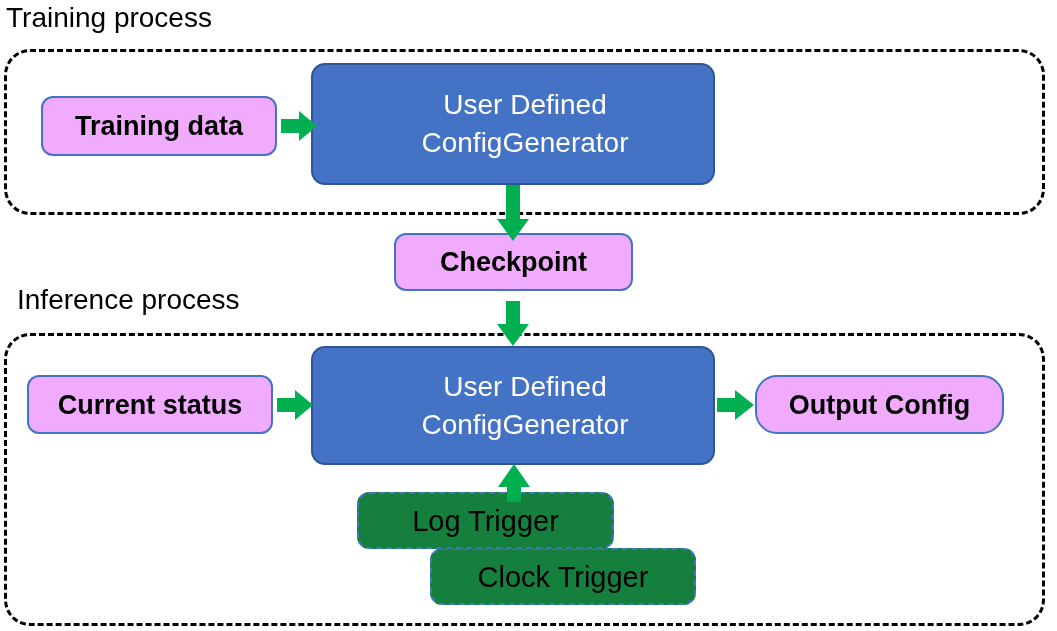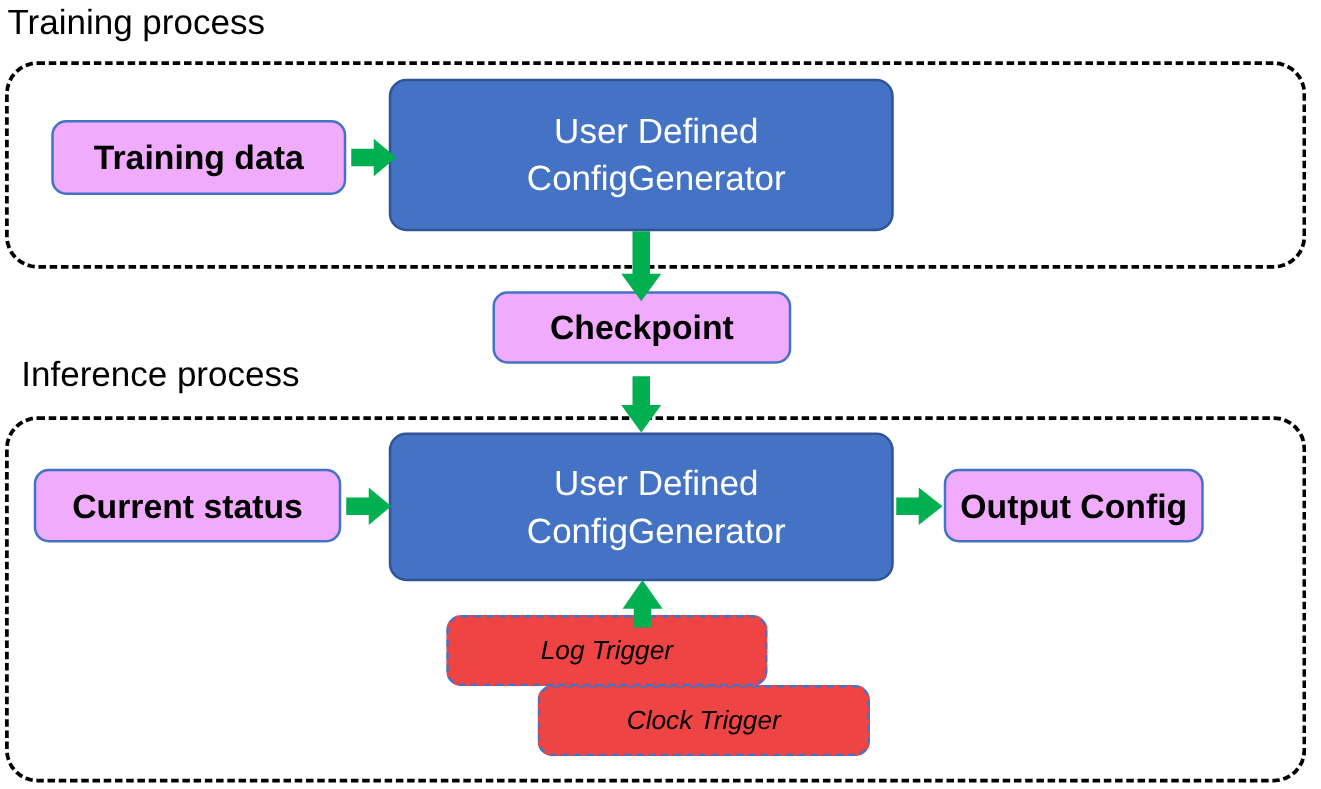--- a/index.html
+++ b/index.html
@@ -54,21 +54,21 @@
     justify-content: center;
     color: #000000;
     font-size: 27px;
     line-height: 30px;
     white-space: nowrap;
     font-weight: bold;
   }
   #box-training-data { left: 41px;  top: 96px;  width: 236px; height: 60px; }
   #box-checkpoint    { left: 394px; top: 233px; width: 239px; height: 58px; }
   #box-current-status{ left: 27px;  top: 375px; width: 246px; height: 59px; text-align: center; }
-  #box-output-config { left: 755px; top: 375px; width: 208px; height: 59px; }
+  #box-output-config { left: 755px; top: 375px; width: 249px; height: 59px; border-radius: 22px; }
 
   
   .box-blue {
     position: absolute;
     box-sizing: border-box;
     background: #4472C4;
     border: 2px solid #2F5597;
     border-radius: 14px;
     display: flex;
     flex-direction: column;
@@ -80,31 +80,30 @@
     text-align: center;
     padding-left: 24px;
   }
   #box-generator-training  { left: 311px; top: 63px;  width: 404px; height: 122px; }
   #box-generator-inference { left: 311px; top: 346px; width: 404px; height: 119px; }
 
   
   .box-trigger {
     position: absolute;
     box-sizing: border-box;
-    background: #ef4444;
+    background: #15803d;
     border: 2px dashed #4472C4;
     border-radius: 12px;
     display: flex;
     align-items: center;
     justify-content: center;
     color: #000000;
-    font-size: 21px;
+    font-size: 29px;
     line-height: 30px;
     white-space: nowrap;
-    font-style: italic;
   }
   #box-log-trigger   { left: 357px; top: 492px; width: 257px; height: 57px; z-index: 3; }
   #box-clock-trigger { left: 430px; top: 548px; width: 266px; height: 57px; z-index: 2; }
 
   
   #arrow-layer {
     position: absolute;
     left: 0; top: 0;
     width: 1057px;
     height: 631px;

